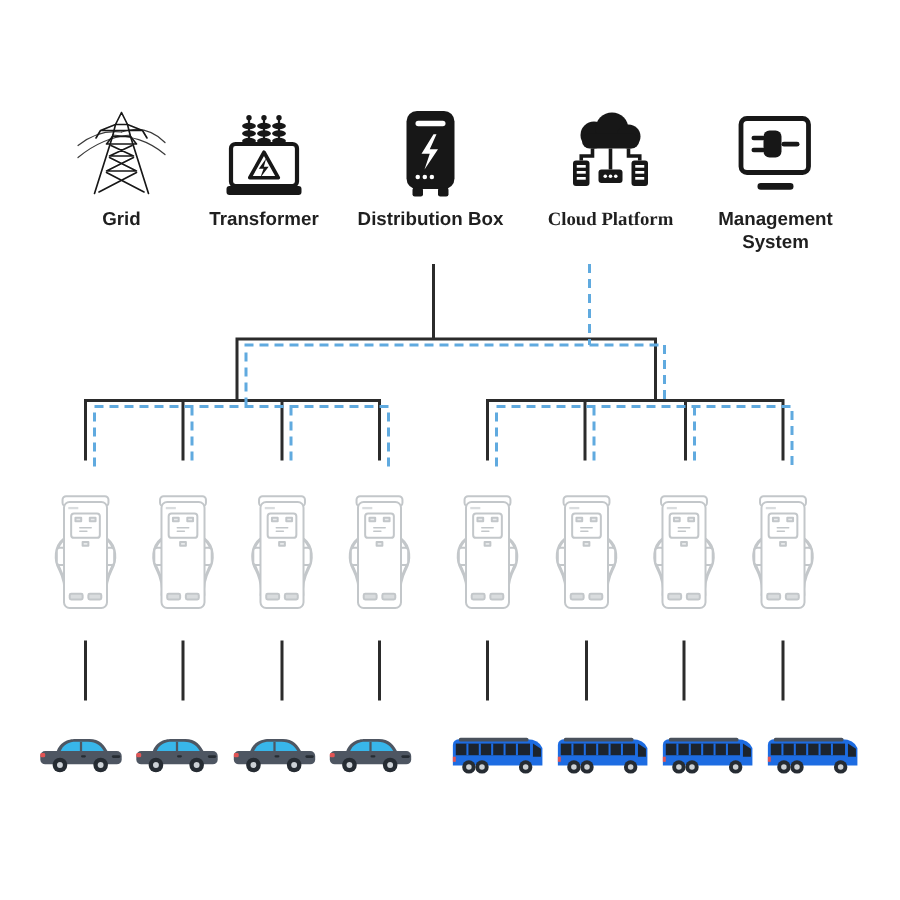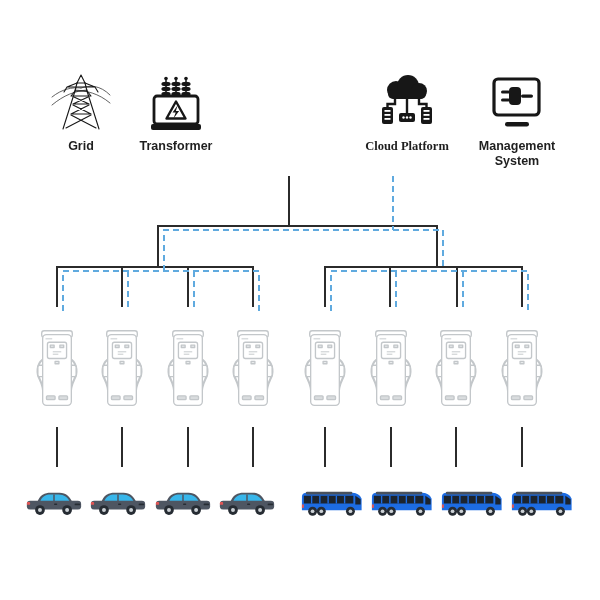--- a/index.html
+++ b/index.html
@@ -138,20 +138,37 @@
             <path d="M60 24 C50 14 40 14 31 17"></path>
             <path d="M2 34 C14 24 25 20 37 19"></path>
             <path d="M60 32 C48 22 37 20 25 19"></path>
           </g>
         </g>
       </svg>
     </div>
     <div class="node-label">Grid</div>
   </div>
 
+  <div class="node-group" id="node-distribution">
+    <div class="node-icon">
+      <svg width="50" height="62" viewBox="0 0 50 62">
+        <g style="fill:var(--icon-black,#171717)">
+          <rect x="9" y="2" width="32" height="52" rx="7"></rect>
+          <rect x="13" y="53" width="7" height="6" rx="1.5"></rect>
+          <rect x="30" y="53" width="7" height="6" rx="1.5"></rect>
+        </g>
+        <rect x="15" y="8.5" width="20" height="3.6" rx="1.8" fill="#fff"></rect>
+        <path d="M27 17.5 l-8 13 h5.5 l-3.5 10.5 l9 -13.5 h-5.5 l4.5 -10 z" fill="#fff"></path>
+        <circle cx="16.5" cy="46" r="1.5" fill="#fff"></circle>
+        <circle cx="21.2" cy="46" r="1.5" fill="#fff"></circle>
+        <circle cx="25.9" cy="46" r="1.5" fill="#fff"></circle>
+      </svg>
+    </div>
+    <div class="node-label">Distribution Box</div>
+  </div>
 
   <div class="node-group" id="node-cloud">
     <div class="node-icon">
       <svg width="66" height="60" viewBox="0 0 66 60">
         <g style="fill:var(--icon-black,#171717)">
           <circle cx="22" cy="17" r="9"></circle>
           <circle cx="34" cy="13" r="11"></circle>
           <circle cx="45" cy="18" r="8"></circle>
           <rect x="14" y="16" width="38" height="10" rx="5"></rect>
         </g>

